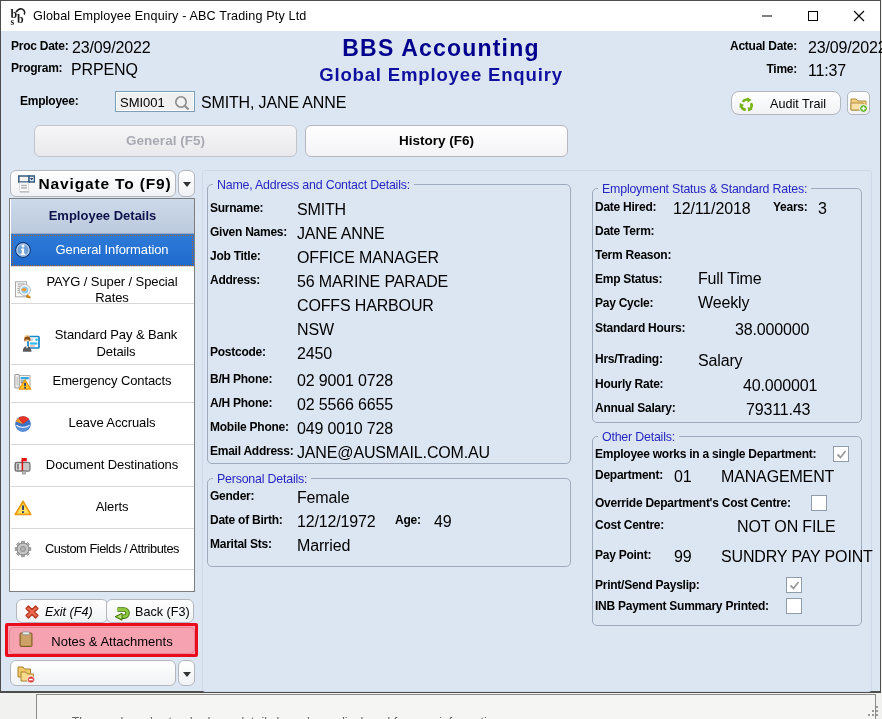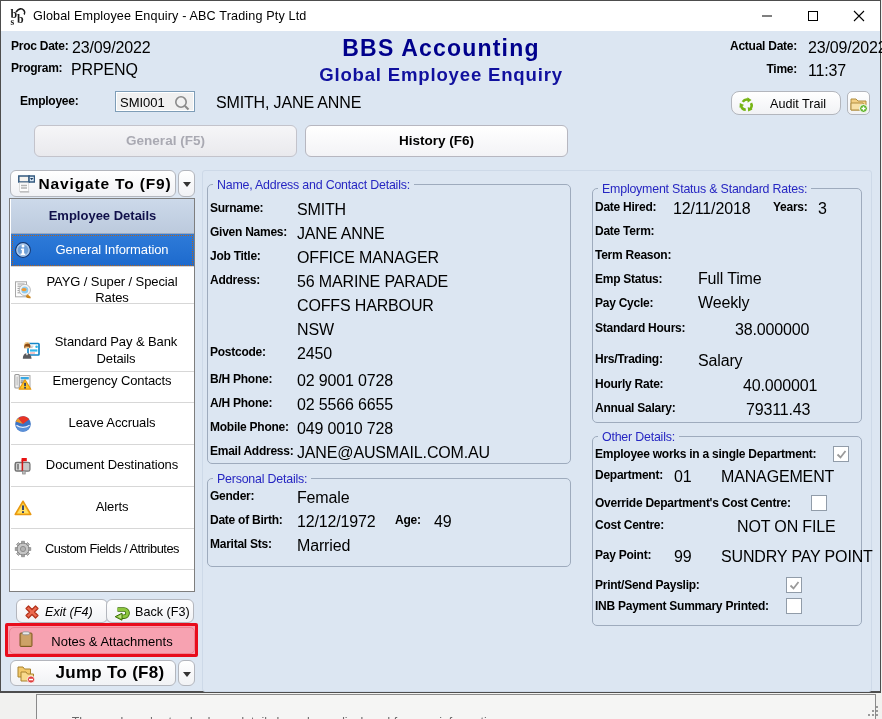--- a/index.html
+++ b/index.html
@@ -57,21 +57,21 @@
   <div class="val" style="left:807px; top:61px;">11:37</div>
 
   <div class="lbl" style="left:19px; top:93px;">Employee:</div>
   <div class="abs" style="left:114px; top:90px; width:80px; height:21px; background:#f0f0f0; border:1px solid #7e9db7; box-shadow:inset 0 0 0 1px #fff;">
     <div style="position:absolute; left:4px; top:3px; font-size:13px;">SMI001</div>
     <svg class="abs" style="left:57px; top:2px" width="18" height="18" viewBox="0 0 18 18">
       <circle cx="8" cy="8" r="5.2" fill="#f2f2f2" stroke="#8a8a8a" stroke-width="1.6"></circle>
       <line x1="12" y1="12" x2="15.5" y2="15.5" stroke="#8a8a8a" stroke-width="2"></line>
     </svg>
   </div>
-  <div class="val" style="left:215px; top:93px;">SMITH, JANE ANNE</div>
+  <div class="val" style="left:200px; top:93px;">SMITH, JANE ANNE</div>
 
   <div class="abs btnw" style="left:730px; top:90px; width:110px; height:24px; border-radius:8px;">
     <svg class="abs" style="left:6px; top:4px" width="17" height="17" viewBox="0 0 18 18">
       <g>
         <g>
           <path d="M5 6.2 A5.4 5.4 0 0 1 11.2 4.0" fill="none" stroke="#76b414" stroke-width="2.7"></path>
           <path d="M10 1.4 L14.3 4.3 L10.2 7.2 Z" fill="#76b414"></path>
         </g>
         <g transform="rotate(120 9 9.4)">
           <path d="M5 6.2 A5.4 5.4 0 0 1 11.2 4.0" fill="none" stroke="#76b414" stroke-width="2.7"></path>
@@ -137,21 +137,21 @@
         <rect x="1.5" y="0.8" width="11" height="15" fill="#fdfdfd" stroke="#a8a8a8" stroke-width="1"></rect>
         <path d="M3.5 3 h7 M3.5 5.2 h7 M3.5 7.4 h4 M3.5 9.6 h3 M3.5 11.8 h3" stroke="#9a9a9a" stroke-width="1"></path>
         <circle cx="10.8" cy="9" r="5.6" fill="#e6e6e6" stroke="#b0b0b0" stroke-width="0.8"></circle>
         <circle cx="10.8" cy="9" r="4.2" fill="#8eccf0" stroke="#f4f4f4" stroke-width="1.4"></circle>
         <ellipse cx="10" cy="8.6" rx="2.6" ry="1.7" fill="#f09830"></ellipse>
         <path d="M13.6 13.2 L16.2 15.6 L14.8 17 L12.4 14.3 Z" fill="#d89020"></path>
         <path d="M12.2 15.2 q2 1.8 4.4 1.2" stroke="#c88018" stroke-width="1.6" fill="none"></path>
       </svg>
       <div class="navtext">PAYG / Super / Special<br>Rates</div>
     </div>
-    <div class="navitem" style="top:131px; height:42px;padding-left:8px;">
+    <div class="navitem" style="top:124px; height:42px;padding-left:8px;">
       <svg class="nicon" viewBox="0 0 18 18">
         <rect x="6" y="1.5" width="11" height="11.5" rx="0.8" fill="#fff" stroke="#1486c8" stroke-width="1.7"></rect>
         <path d="M8 4.2 h3.4 M8 5.6 h2.6" stroke="#b8b8b8" stroke-width="0.9"></path>
         <circle cx="14.6" cy="4.8" r="1.3" fill="#28b4e8"></circle>
         <rect x="8" y="7.4" width="7.4" height="2.2" fill="#30b8ec"></rect>
         <path d="M8 11 h5" stroke="#f0a0a0" stroke-width="1.2"></path>
         <path d="M4.2 6.6 a3.1 3.4 0 1 1 2.4 -0.4" fill="#f0c88a"></path>
         <path d="M2.4 6.2 Q1.6 2.6 4.6 1.8 Q7.6 1 8.4 3.4 Q8.8 5 7.6 6.4 L7 4.8 L3.4 4.6 L3.2 6.6 Z" fill="#8a4a14"></path>
         <path d="M0.8 16.8 Q0.8 11.2 5 11.2 Q9.2 11.2 9.6 16.8 Z" fill="#5a5a5e"></path>
         <path d="M3.6 11.6 L5 13.4 L6.4 11.6 Q5 10.6 3.6 11.6 Z" fill="#e8e8e8"></path>
@@ -248,21 +248,20 @@
     <div class="abs" style="left:22px; top:5.5px; width:160px; text-align:center; font-size:13px;">Notes &amp; Attachments</div>
   </div>
 
   <div class="abs btnw" style="left:9px; top:659px; width:166px; height:26px;">
     <svg class="abs" style="left:5px; top:3px" width="20" height="20" viewBox="0 0 20 20">
       <path d="M2 3 h5 l1.5 2 h6 v8 h-12.5 z" fill="#f3c96a" stroke="#a8822e" stroke-width="1"></path>
       <path d="M5 8 h5 l1.5 2 h6 v7 h-12.5 z" fill="#f8da8c" stroke="#a8822e" stroke-width="1"></path>
       <circle cx="15" cy="15.5" r="3.6" fill="#e04040" stroke="#fff" stroke-width="0.8"></circle>
       <rect x="13" y="14.8" width="4" height="1.5" fill="#fff"></rect>
     </svg>
-    <div class="abs b" style="left:32px; top:2px; width:134px; text-align:center; font-size:17px; letter-spacing:0.3px;">Jump To (F8)</div>
   </div>
   <div class="abs btnw" style="left:177px; top:659px; width:17px; height:26px;">
     <svg class="abs" style="left:3px; top:10px" width="11" height="8">
         <path d="M1 1 L9 1 L5 6 Z" fill="#333"></path>
       </svg>
   </div>
 
   <div class="abs" style="left:201px; top:169px; width:670px; height:522px; border:1px solid #cdd9e8; border-radius:3px;"></div>
 
   <div class="fs" style="left:206px; top:183px; width:364px; height:280px;"></div>

